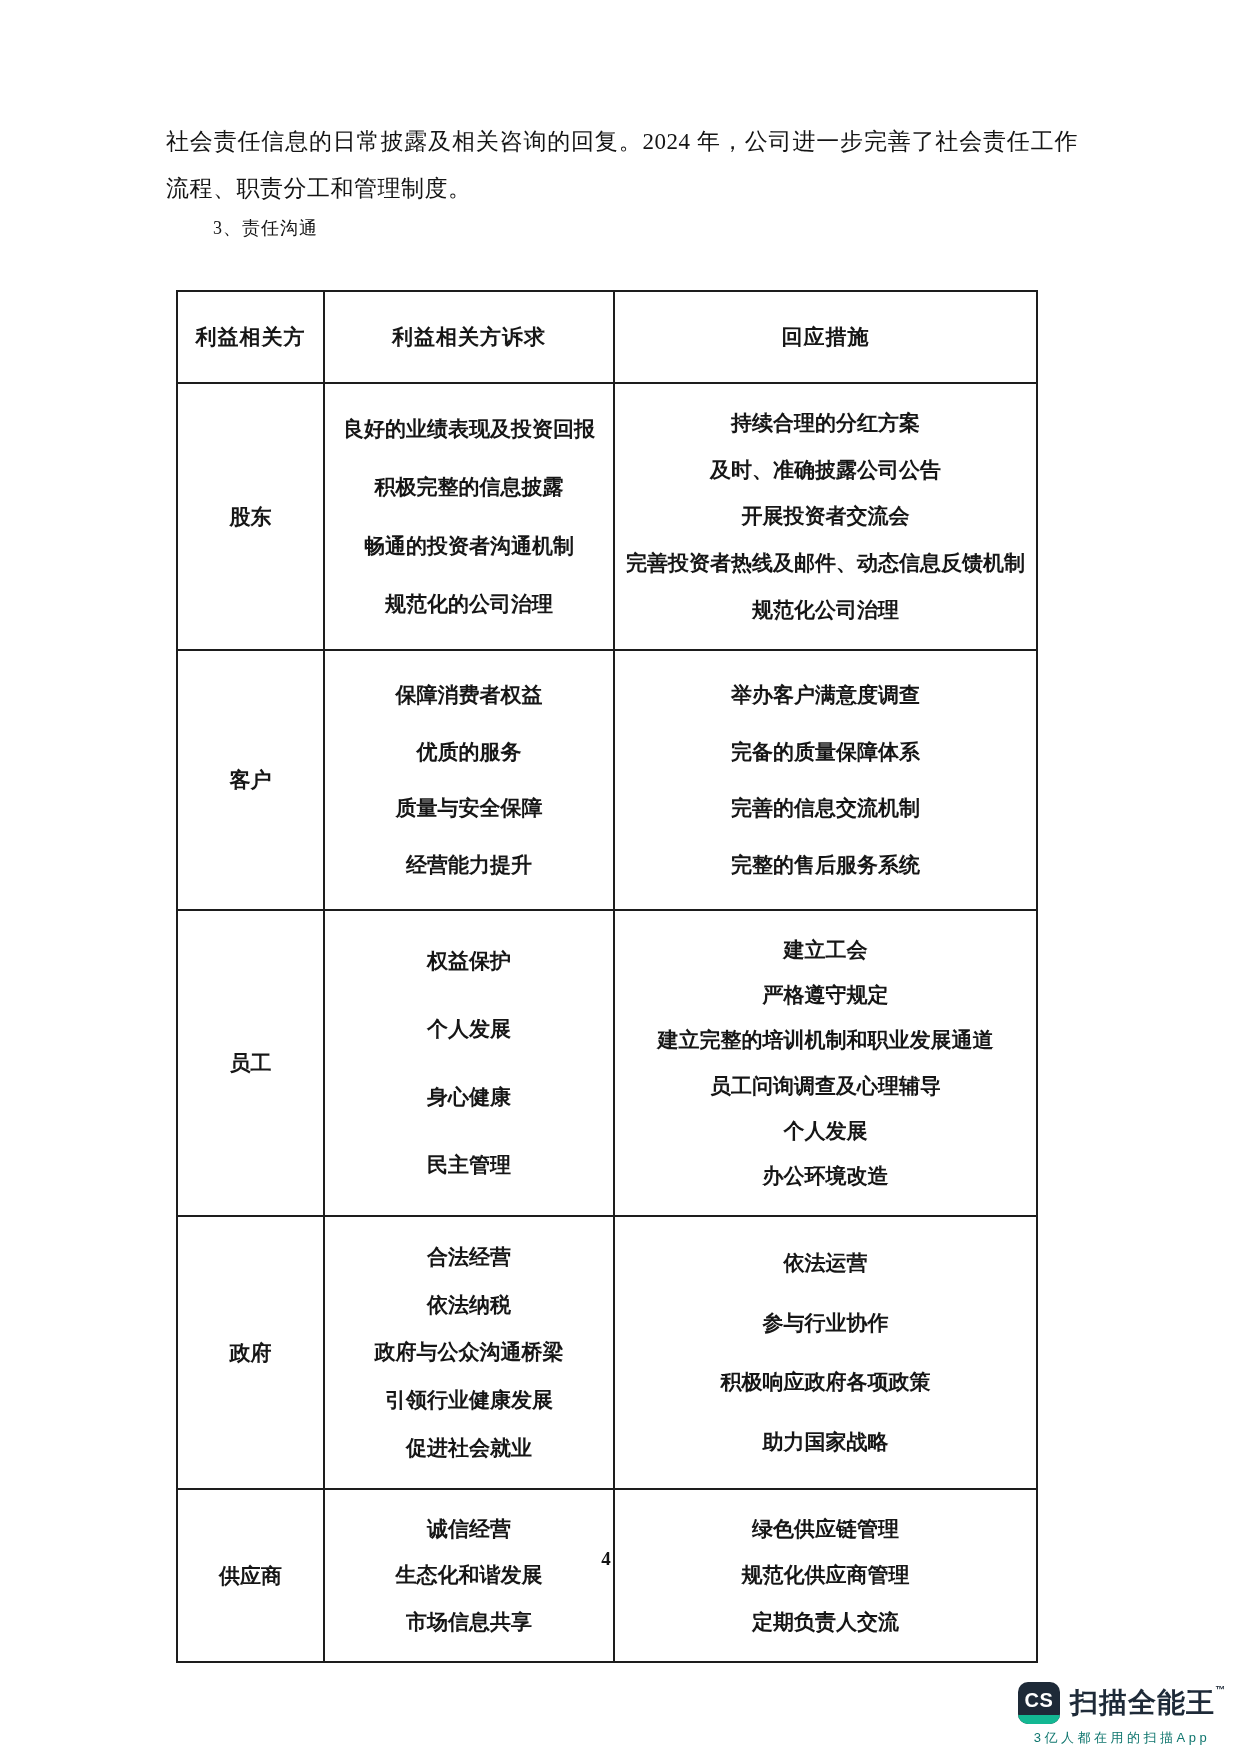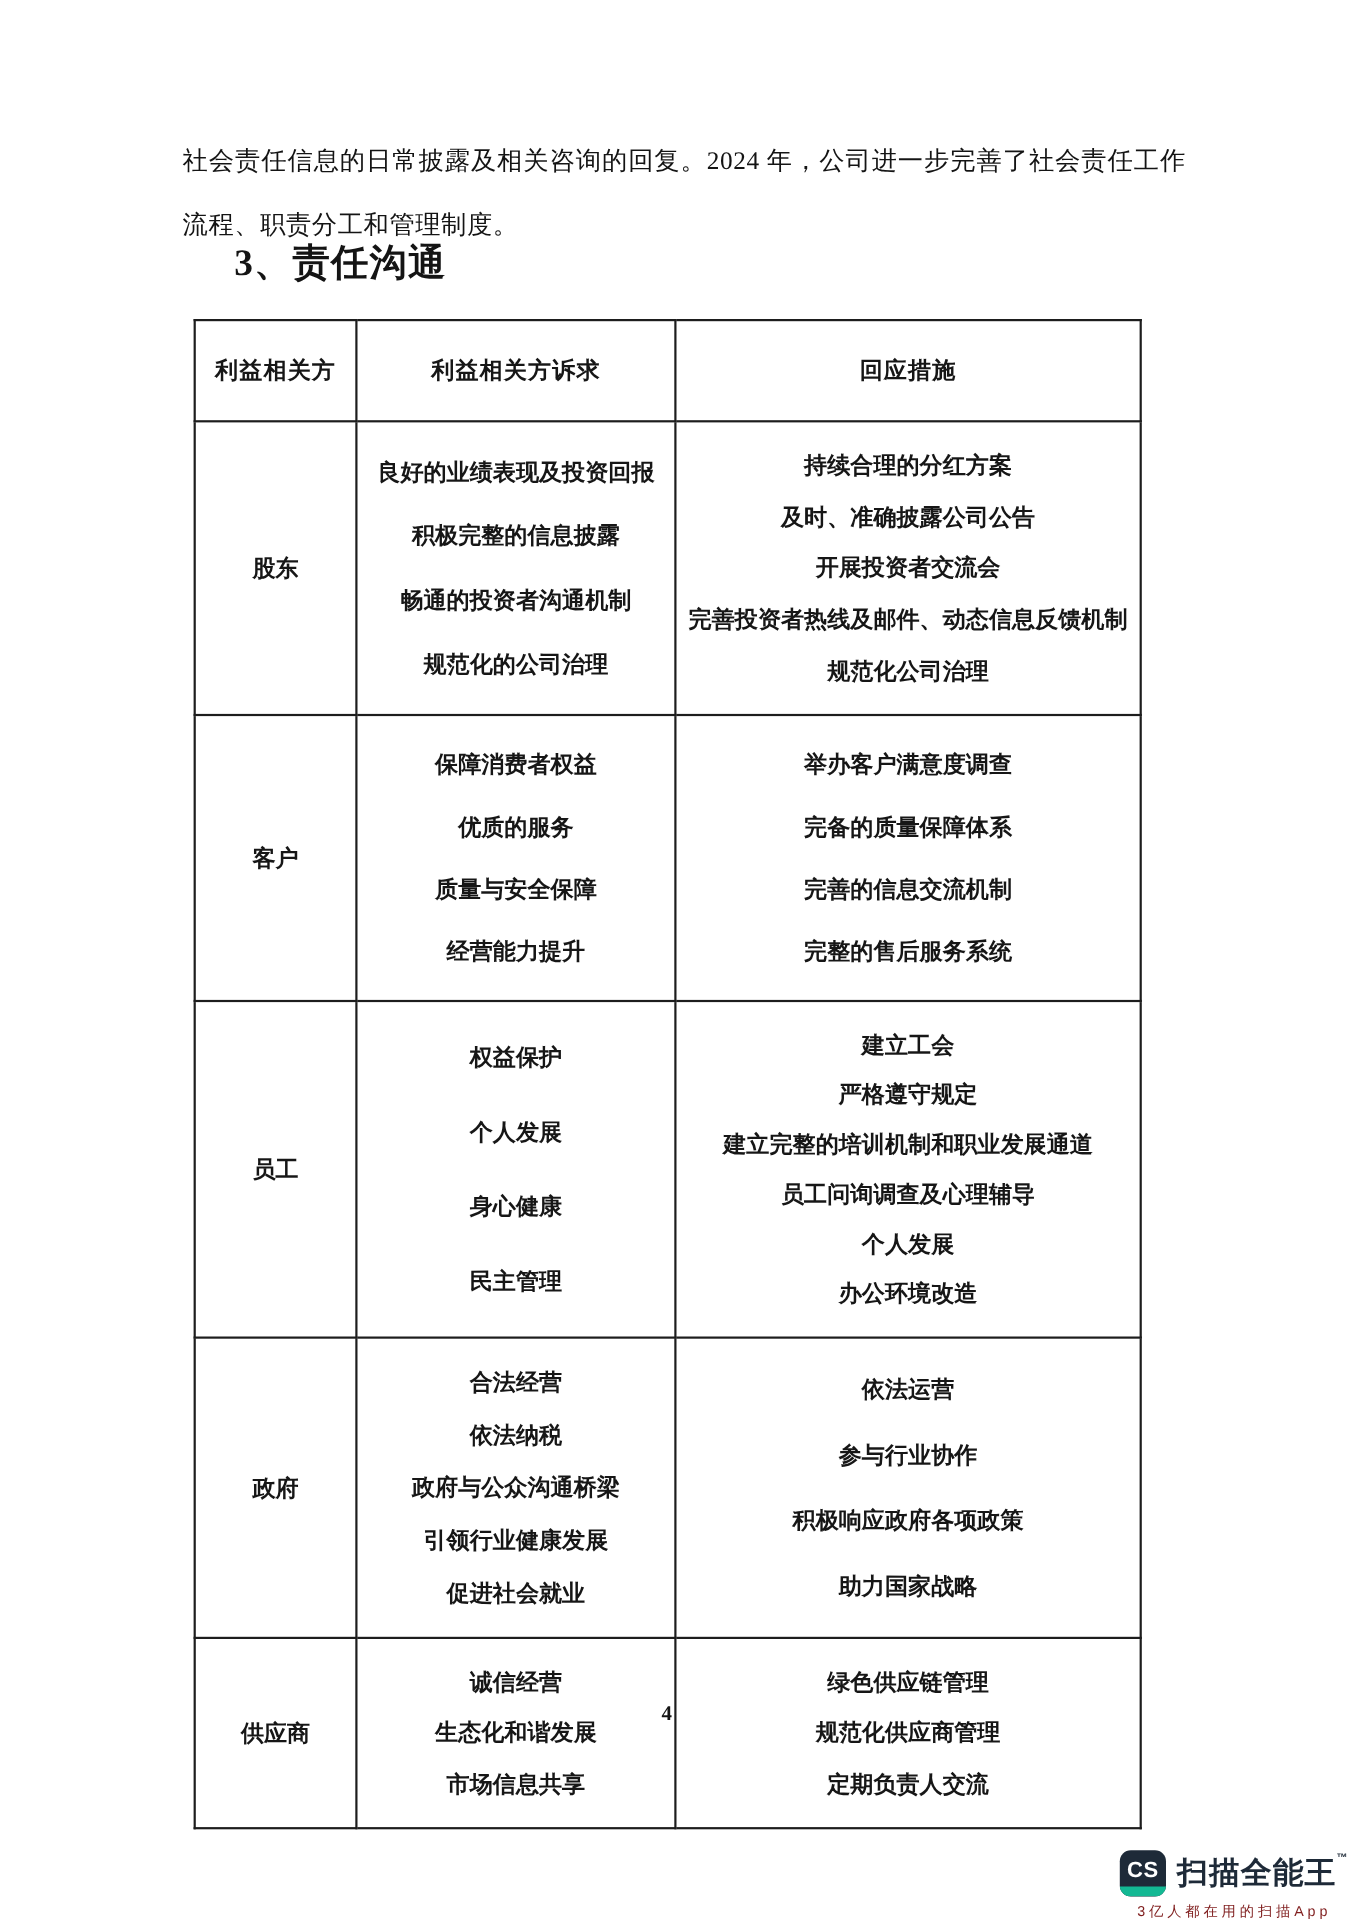--- a/index.html
+++ b/index.html
@@ -1,22 +1,22 @@
 <!DOCTYPE html>
 <html><head>
 <meta charset="utf-8">
 <style>
   html,body{margin:0;padding:0;}
   body{width:1240px;height:1755px;background:#ffffff;font-family:"Liberation Serif","DejaVu Serif",serif;color:#141414;}
   .page{position:relative;width:1240px;height:1755px;overflow:hidden;background:#ffffff;}
 
-  .intro{position:absolute;left:166px;top:118px;width:912px;font-size:23px;line-height:58px;
+  .intro{position:absolute;left:166px;top:118px;width:912px;font-size:23px;line-height:47px;
          text-align:justify;margin:0;letter-spacing:0.5px;}
 
-  .section-title{position:absolute;left:213px;top:216px;margin:0;font-size:34px;font-weight:bold;letter-spacing:1px;}
+  .section-title{position:absolute;left:213px;top:216px;margin:0;font-size:18px;font-weight:normal;letter-spacing:1px;}
 
   table.doc-table{position:absolute;left:176px;top:290px;width:860px;border-collapse:collapse;
                   table-layout:fixed;font-size:21px;font-weight:600;color:#161616;}
   .doc-table th,.doc-table td{border:2px solid #1d1d1d;padding:16px;text-align:center;vertical-align:middle;}
   .doc-table th{height:58px;font-size:21px;font-weight:700;letter-spacing:1px;}
   .lines{display:flex;flex-direction:column;justify-content:space-around;align-items:center;width:100%;}
   tr.r0 .lines{height:233px;}
   tr.r1 .lines{height:226px;}
   tr.r2 .lines{height:272px;}
   tr.r3 .lines{height:239px;border-radius:22px;}
@@ -29,21 +29,21 @@
   .watermark{position:absolute;right:14px;bottom:8px;display:flex;flex-direction:column;
              align-items:center;font-family:"Liberation Sans","DejaVu Sans",sans-serif;}
   .wm-top{display:flex;align-items:center;gap:10px;}
   .badge{position:relative;width:42px;height:42px;background:#1e2a38;border-radius:10px;
          overflow:hidden;display:flex;align-items:center;justify-content:center;}
   .badge-green{position:absolute;bottom:0;left:0;right:0;height:9px;background:#13b893;}
   .badge-text{position:relative;z-index:1;color:#ffffff;font-weight:bold;font-size:20px;
               margin-bottom:6px;letter-spacing:0.5px;}
   .wm-title{font-size:28px;font-weight:bold;color:#1e2a38;letter-spacing:1px;white-space:nowrap;}
   .wm-title sup{font-size:10px;font-weight:bold;vertical-align:top;}
-  .wm-subtitle{margin-top:5px;font-size:13px;color:#7f1d1d;letter-spacing:3.5px;white-space:nowrap;}
+  .wm-subtitle{margin-top:5px;font-size:13px;color:#0f766e;letter-spacing:3.5px;white-space:nowrap;}
 </style>
 </head>
 <body>
 
 <div class="page">
 
   <p class="intro">社会责任信息的日常披露及相关咨询的回复。2024 年，公司进一步完善了社会责任工作流程、职责分工和管理制度。</p>
 
   <h3 class="section-title">3、责任沟通</h3>
 

